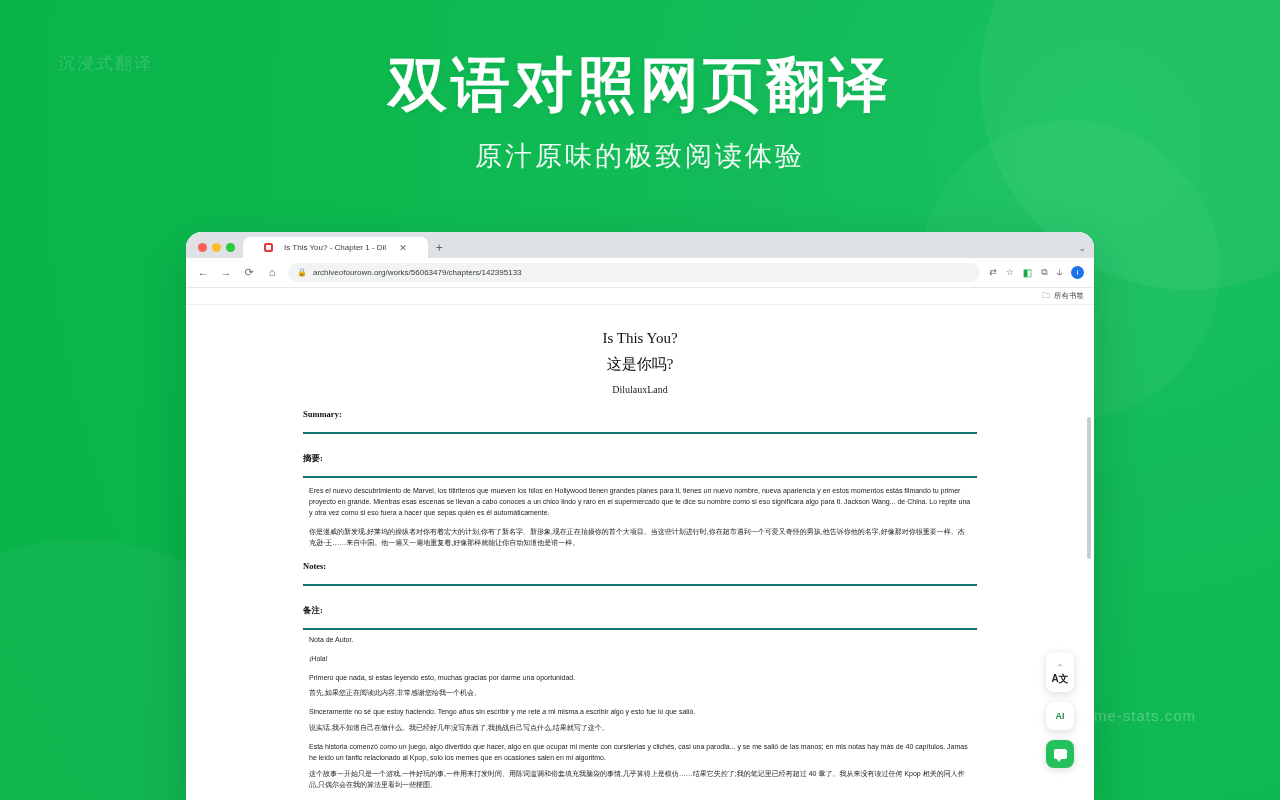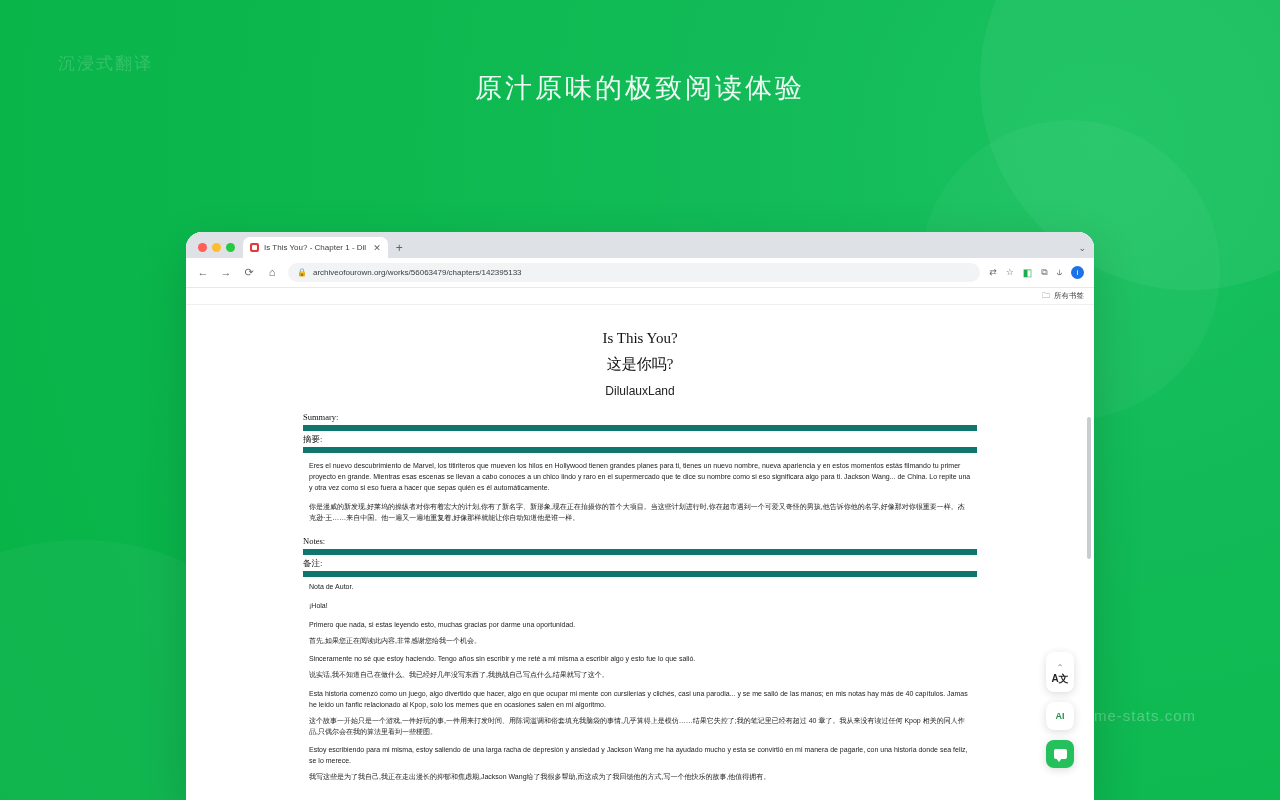--- a/index.html
+++ b/index.html
@@ -83,22 +83,22 @@
   }
   .dot { width: 9px; height: 9px; border-radius: 50%; display: block; }
   .dot.r { background: #ff5f57; }
   .dot.y { background: #febc2e; }
   .dot.g { background: #28c840; }
   .tab {
     height: 21px;
     background: #ffffff;
     border-radius: 7px 7px 0 0;
     display: flex; align-items: center;
-    gap: 5px;
-    padding: 0 7px;
+    gap: 11px;
+    padding: 0 21px;
     max-width: 210px;
     font-size: 8px;
     color: #3c4043;
     white-space: nowrap; overflow: hidden;
   }
   .tab .favicon {
     width: 9px; height: 9px; flex: 0 0 9px;
     background: #e03a3a;
     border-radius: 2px;
     position: relative;
@@ -190,35 +190,36 @@
   }
   .work-title-zh {
     text-align: center;
     font-family: "Liberation Serif", serif;
     font-size: 15px;
     color: #111;
     margin-top: 3px;
   }
   .byline {
     text-align: center;
-    font-family: Liberation Sans, sans-serif;
-    font-size: 12px;
+    font-family: Liberation Serif, serif;
+    font-size: 10px;
     color: #222;
     margin-top: 5px;
   }
   .section-head {
     font-family: "Liberation Serif", serif;
     font-size: 8.5px;
     color: #111;
-    border-bottom: 6px solid #0f766e;
-    padding-bottom: 1px;
+    border-bottom: 2px solid #0f766e;
+    padding-bottom: 11px;
     margin-top: 11px;
+    font-weight: bold;
   }
   .section-head.zh {
-    margin-top: 2px;
+    margin-top: 18px;
   }
   .para {
     margin-top: 8px;
     padding: 0 6px;
   }
   .para.src { color: #1b1b1b; }
   .para.zh { color: #1b1b1b; }
   .para.tight { margin-top: 5px; }
 
   
@@ -274,20 +275,21 @@
 <body>
 
 <div class="blob b1"></div>
 <div class="blob b2"></div>
 <div class="blob b3"></div>
 
 <div class="watermark-tl">沉浸式翻译</div>
 <div class="watermark-br">chrome-stats.com</div>
 
 <div class="hero">
+  <h1>双语对照网页翻译</h1>
   <h2>原汁原味的极致阅读体验</h2>
 </div>
 
 <div class="device">
   <div class="browser">
 
     <div class="tabstrip">
       <div class="traffic">
         <span class="dot r"></span>
         <span class="dot y"></span>

